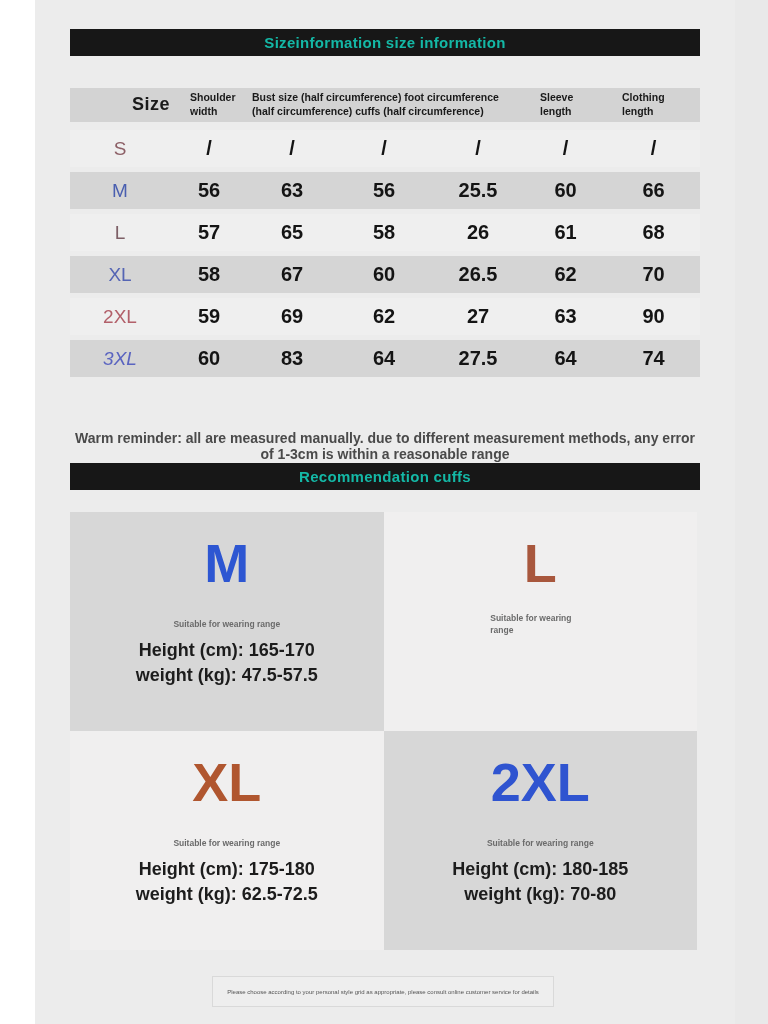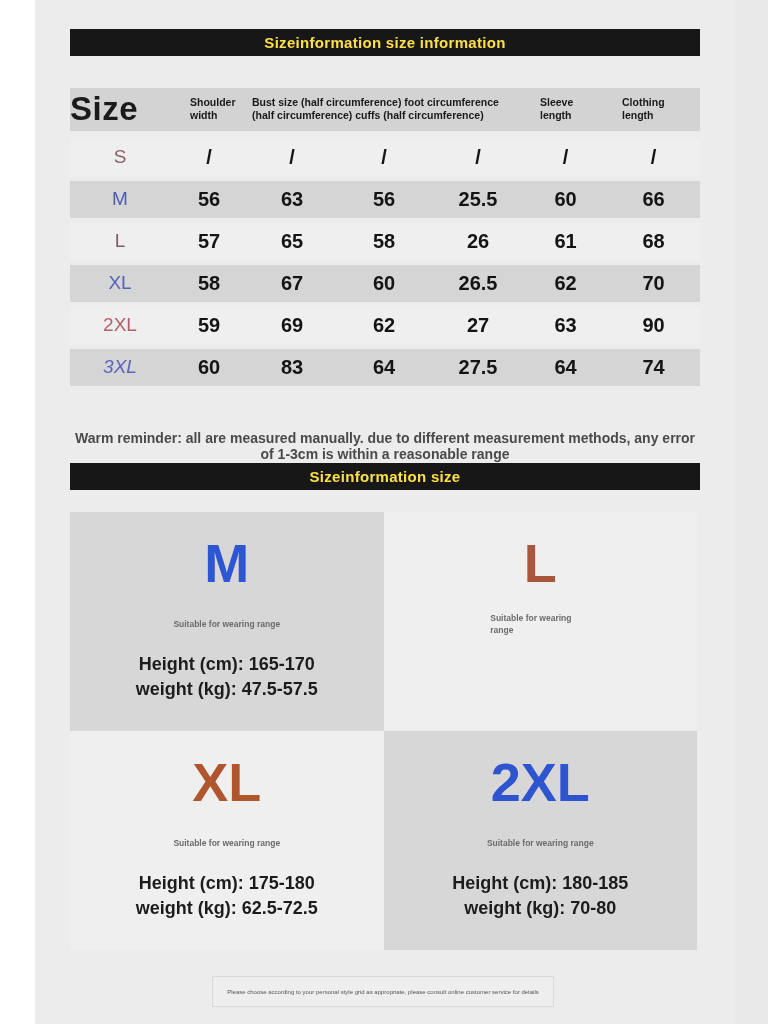--- a/index.html
+++ b/index.html
@@ -5,32 +5,32 @@
   html,body { margin:0; padding:0; }
   body {
     width:768px; height:1024px; position:relative; background:#ffffff;
     font-family:"Liberation Sans", sans-serif; overflow:hidden;
   }
   .canvas { position:absolute; left:35px; top:0; width:733px; height:1024px; background:#ececec; }
   .right-strip { position:absolute; right:0; top:0; width:33px; height:1024px; background:#e9e9e9; }
 
   .banner {
     position:absolute; left:70px; width:630px; height:27px; background:#171717;
-    color:#fde047; font-size:15px; font-weight:bold; letter-spacing:.3px;
+    color:#14b8a6; font-size:15px; font-weight:bold; letter-spacing:.3px;
     display:flex; align-items:center; justify-content:center;
   }
   .banner.b1 { top:29px; }
   .banner.b2 { top:463px; }
 
   
   .size-table { position:absolute; left:70px; top:88px; width:630px; }
   .grid7 { display:grid; grid-template-columns:100px 78px 88px 96px 92px 83px 93px; align-items:center; }
   .thead { background:#d3d3d3; min-height:34px; }
   .th { font-size:10.5px; font-weight:bold; color:#1a1a1a; line-height:1.3; text-align:left; }
-  .th.size-h { font-size:33px; text-align:left; letter-spacing:.5px; }
+  .th.size-h { font-size:18px; text-align:right; letter-spacing:.5px; }
   .th.shoulder { padding-left:20px; padding-right:8px; }
   .th.bust { grid-column:3 / span 3; padding:3px 4px; }
   .th.sleeve { padding-left:16px; padding-right:14px; }
   .th.clothing { padding-left:15px; padding-right:14px; }
 
   .tbody { margin-top:8px; }
   .trow { height:37px; margin:5px 0; text-align:center; }
   .trow.shaded { background:#d5d5d5; }
   .trow.light { background:#efefef; }
   .td { font-size:20px; font-weight:bold; color:#141414; }
@@ -48,21 +48,21 @@
   }
   .qcell { display:flex; flex-direction:column; align-items:center; padding-top:22px; box-sizing:border-box; }
   .qcell.shaded { background:#d7d7d7; }
   .qcell.light  { background:#f0efef; }
   .qsize { font-size:54px; font-weight:bold; line-height:58px; height:58px; }
   .qcaption {
     margin-top:20px; height:26px; display:flex; align-items:center; justify-content:center;
     font-size:8.5px; font-weight:bold; color:#6b6b6b; text-align:center; line-height:1.4;
   }
   .qcaption.wrap span { display:block; width:100px; text-align:left; }
-  .qlines { margin-top:14px; text-align:center; }
+  .qlines { text-align:center; }
   .qline { font-size:18px; font-weight:bold; color:#1c1c1c; line-height:25px; }
 
   .bottom-note {
     position:absolute; left:212px; top:976px; width:342px; height:31px;
     background:#eeeeee; border:1px solid #d9d9d9; box-sizing:border-box;
     display:flex; align-items:center; justify-content:center;
   }
   .bottom-note span { font-size:6px; color:#555555; }
 </style>
 </head>
@@ -138,21 +138,21 @@
       <div class="td">27.5</div>
       <div class="td">64</div>
       <div class="td">74</div>
     </div>
   </div>
 </div>
 
 <div class="footnote">Warm reminder: all are measured manually. due to different measurement methods, any error of 1-3cm is within a reasonable range</div>
 
 <div class="banner b2">
-  <span>Sizeinformation size</span>
+  <span>Recommendation cuffs</span>
 </div>
 
 <div class="quad">
   <div class="qcell shaded">
     <div class="qsize" style="color: rgb(45, 86, 210);">M</div>
     <div class="qcaption">
         <span>Suitable for wearing range</span>
       </div>
     <div class="qlines">
       <div class="qline">Height (cm): 165-170</div>

